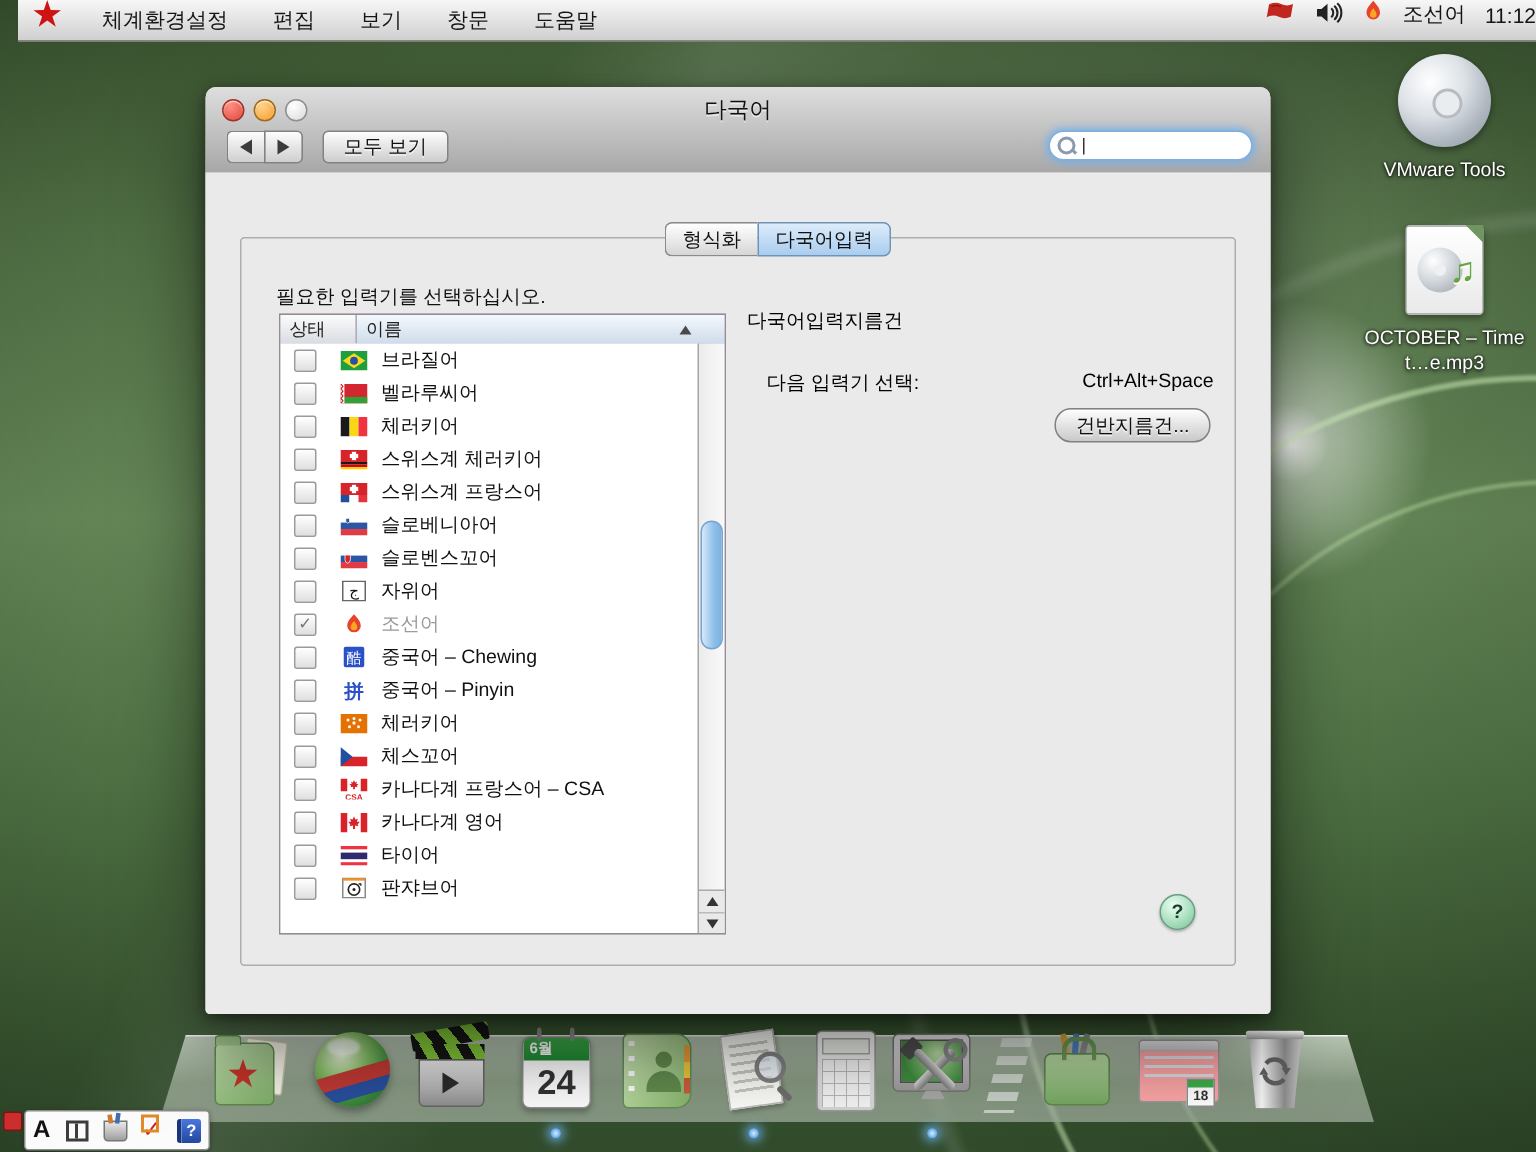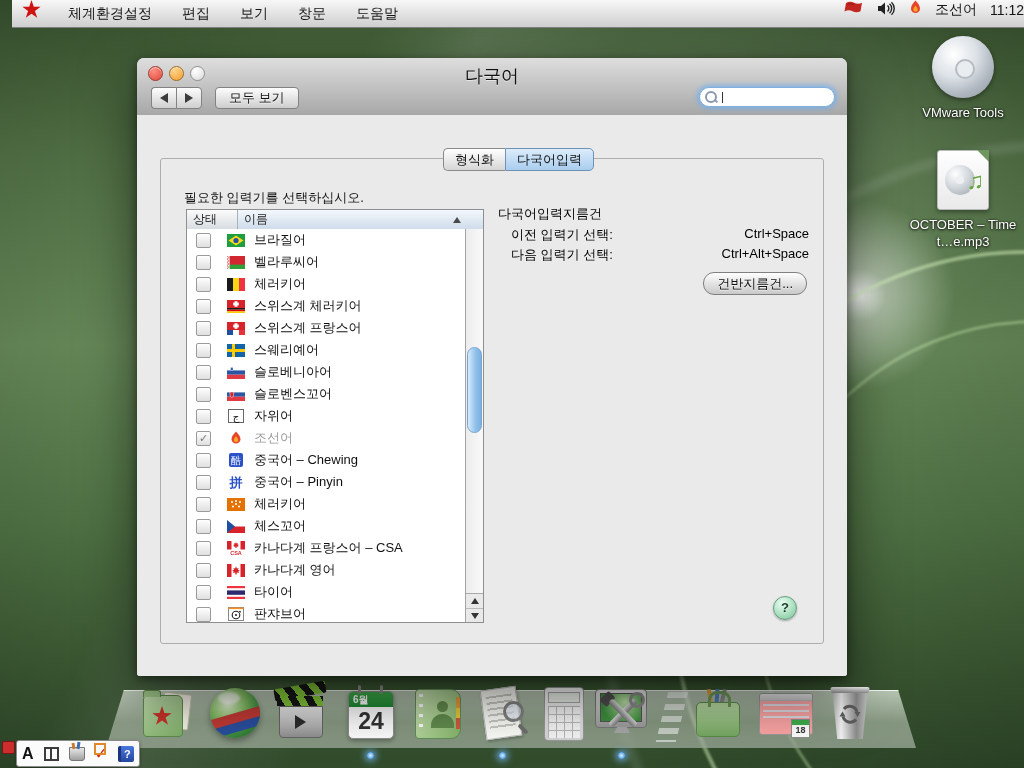--- a/index.html
+++ b/index.html
@@ -50,21 +50,21 @@
   
   .window{position:absolute;left:137px;top:58px;width:710px;height:618px;border-radius:7px 7px 3px 3px;
     box-shadow:0 22px 55px rgba(0,0,0,.55),0 3px 10px rgba(0,0,0,.45);z-index:20;background:#eaeaea}
   .titlebar{position:absolute;left:0;top:0;right:0;height:57px;border-radius:7px 7px 0 0;
     background:linear-gradient(#dedede,#a7a7a7);border-bottom:1px solid #787878}
   .lights{position:absolute;left:11px;top:8px;display:flex;gap:6px}
   .light{width:13px;height:13px;border-radius:50%;box-shadow:inset 0 1px 1px rgba(255,255,255,.7)}
   .light.red{background:radial-gradient(circle at 35% 30%,#ff8d80,#dd4a3c);border:1px solid #9e3328}
   .light.orange{background:radial-gradient(circle at 35% 30%,#ffd28a,#f49c2c);border:1px solid #9c6b1e}
   .light.gray{background:radial-gradient(circle at 35% 30%,#ffffff,#d9d9d9);border:1px solid #8f8f8f}
-  .win-title{position:absolute;left:0;right:0;top:6px;text-align:center;font-size:18px;color:#111;
+  .win-title{position:absolute;left:0;right:0;top:6px;text-align:center;font-size:15px;color:#111;
     text-shadow:0 1px 0 rgba(255,255,255,.55)}
   .navseg{position:absolute;left:14px;top:29px;display:flex}
   .navbtn{width:24px;height:20px;background:linear-gradient(#fdfdfd,#cfcfcf);border:1px solid #828282;
     display:flex;align-items:center;justify-content:center}
   .navbtn.back{border-radius:4px 0 0 4px;border-right:none}
   .navbtn.fwd{border-radius:0 4px 4px 0}
   .tri-l{width:0;height:0;border-style:solid;border-width:5px 8px 5px 0;border-color:transparent #3c3c3c transparent transparent}
   .tri-r{width:0;height:0;border-style:solid;border-width:5px 0 5px 8px;border-color:transparent transparent transparent #3c3c3c}
   .showall{position:absolute;left:78px;top:29px;height:20px;padding:0 13px;font-size:13px;color:#111;
     background:linear-gradient(#fdfdfd,#cdcdcd);border:1px solid #828282;border-radius:4px;line-height:20px;
@@ -404,31 +404,20 @@
                 <rect x="6" y="8" width="6" height="5" fill="#fff"></rect>
                 <rect x="12" y="8" width="6" height="5" fill="#e6343c"></rect>
               </svg>
             </span>
             <span class="rowlabel">스위스계 프랑스어</span>
           </div>
           <div class="list-row">
             <span class="cb"></span>
             <span class="flag">
               <svg width="18" height="13">
-                <rect width="18" height="13" fill="#1263a8"></rect>
-                <rect x="5" width="3" height="13" fill="#fecb00"></rect>
-                <rect y="5" width="18" height="3" fill="#fecb00"></rect>
-              </svg>
-            </span>
-            <span class="rowlabel">스웨리예어</span>
-          </div>
-          <div class="list-row">
-            <span class="cb"></span>
-            <span class="flag">
-              <svg width="18" height="13">
                 <rect width="18" height="4.4" fill="#fff"></rect>
                 <rect y="4.4" width="18" height="4.3" fill="#2a56a5"></rect>
                 <rect y="8.7" width="18" height="4.3" fill="#e03a45"></rect>
                 <path d="M3.6 1.6 h2.4 v2 l-1.2 1.4 l-1.2 -1.4 z" fill="#2a56a5" stroke="#fff" stroke-width="0.4"></path>
               </svg>
             </span>
             <span class="rowlabel">슬로베니아어</span>
           </div>
           <div class="list-row">
             <span class="cb"></span>
@@ -565,24 +554,20 @@
               <span class="va-up"></span>
             </div>
           <div class="va">
               <span class="va-dn"></span>
             </div>
         </div>
       </div>
     </div>
 
     <div class="sc-heading">다국어입력지름건</div>
-    <div class="sc-row r0">
-      <span>이전 입력기 선택:</span>
-      <span>Ctrl+Space</span>
-    </div>
     <div class="sc-row r1">
       <span>다음 입력기 선택:</span>
       <span>Ctrl+Alt+Space</span>
     </div>
     <div class="kb-btn">건반지름건...</div>
     <div class="help-btn">?</div>
   </div>
 </div>
 
 <div class="dock-shelf"></div>

